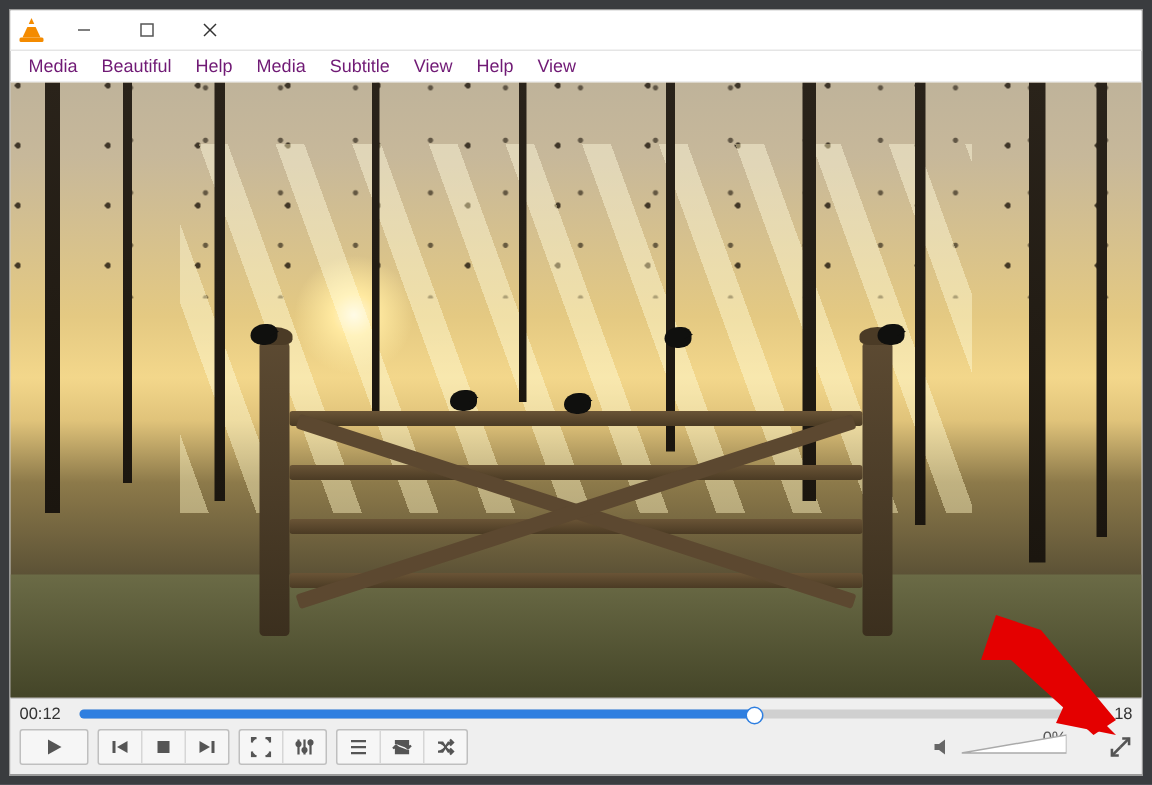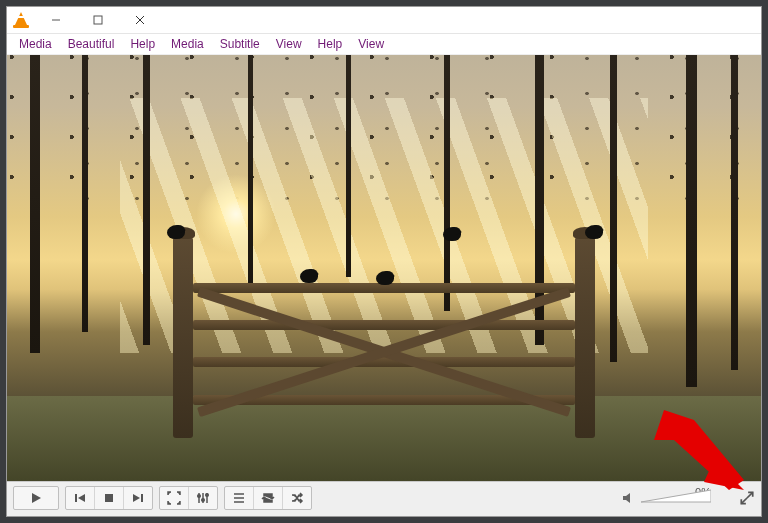--- a/index.html
+++ b/index.html
@@ -142,20 +142,29 @@
         </div>
         <div class="bird" style="left:-6px;top:-52px"></div>
         <div class="bird" style="left:30%;top:-8px"></div>
         <div class="bird" style="left:48%;top:-6px"></div>
         <div class="bird" style="left:64%;top:-50px"></div>
         <div class="bird" style="right:-8px;top:-52px"></div>
       </div>
     </div>
 
     <div class="controls">
+      <div class="seekrow">
+        <div class="time">00:12</div>
+        <div class="seek">
+          <div class="seek-track"></div>
+          <div class="seek-fill"></div>
+          <div class="seek-thumb"></div>
+        </div>
+        <div class="time" style="text-align:right">18</div>
+      </div>
 
       <div class="btnrow">
         <div class="group">
           <div class="btn play">
             <svg viewBox="0 0 14 14">
                 <polygon points="3,2 12,7 3,12" fill="#555" stroke="none"></polygon>
               </svg>
           </div>
         </div>
         <div class="group">

